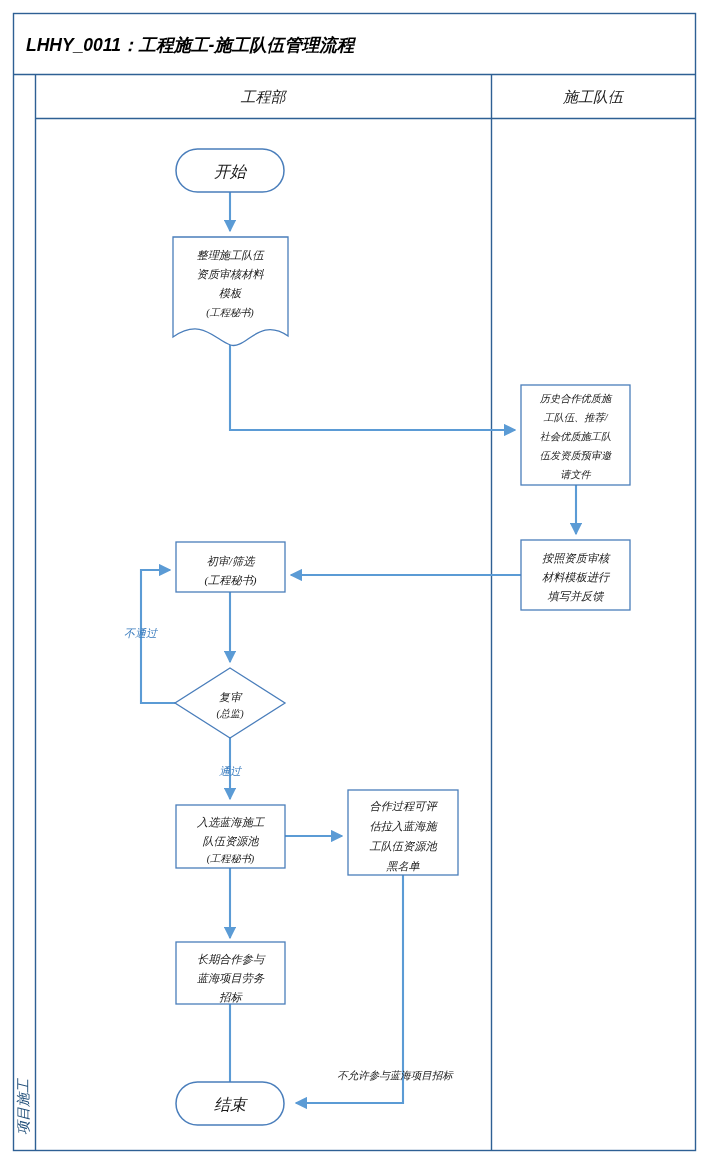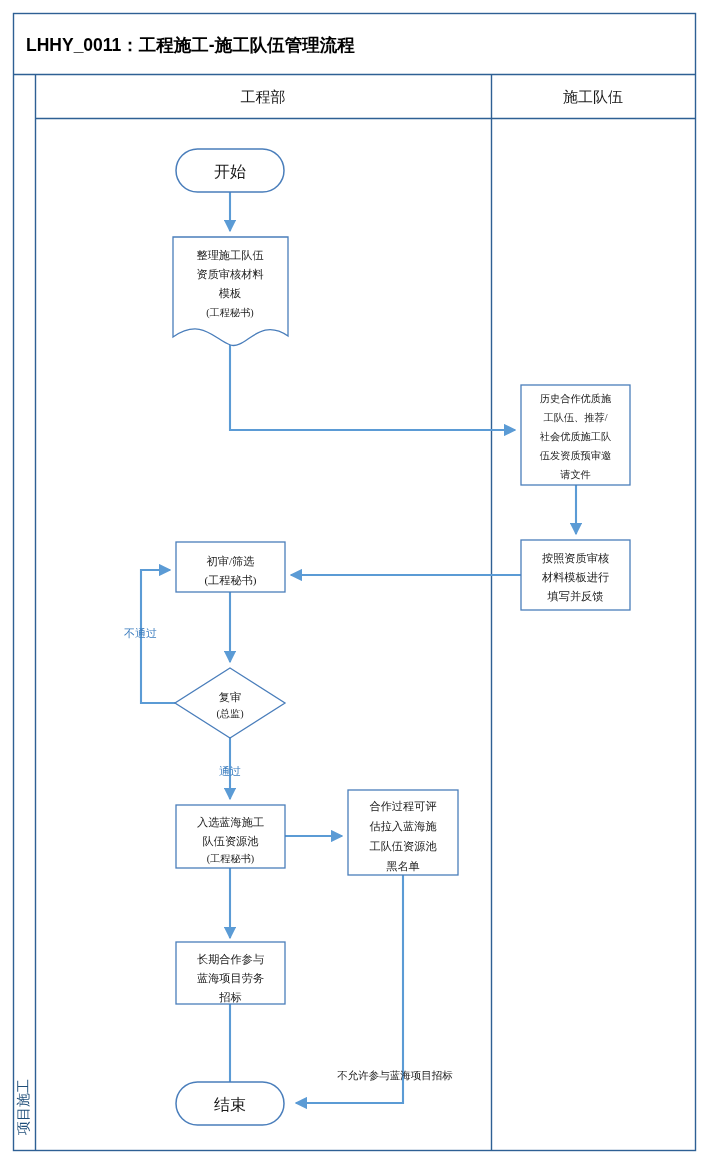--- a/index.html
+++ b/index.html
@@ -11,20 +11,21 @@
     width: 709px;
     height: 1164px;
     font-family: "Liberation Sans", "DejaVu Sans", sans-serif;
     overflow: hidden;
     position: relative;
   }
   #page {
     position: relative;
     width: 709px;
     height: 1164px;
+    font-style: italic;
   }
   svg#flow {
     position: absolute;
     left: 0;
     top: 0;
     width: 709px;
     height: 1164px;
   }
   .frame-line {
     fill: none;

